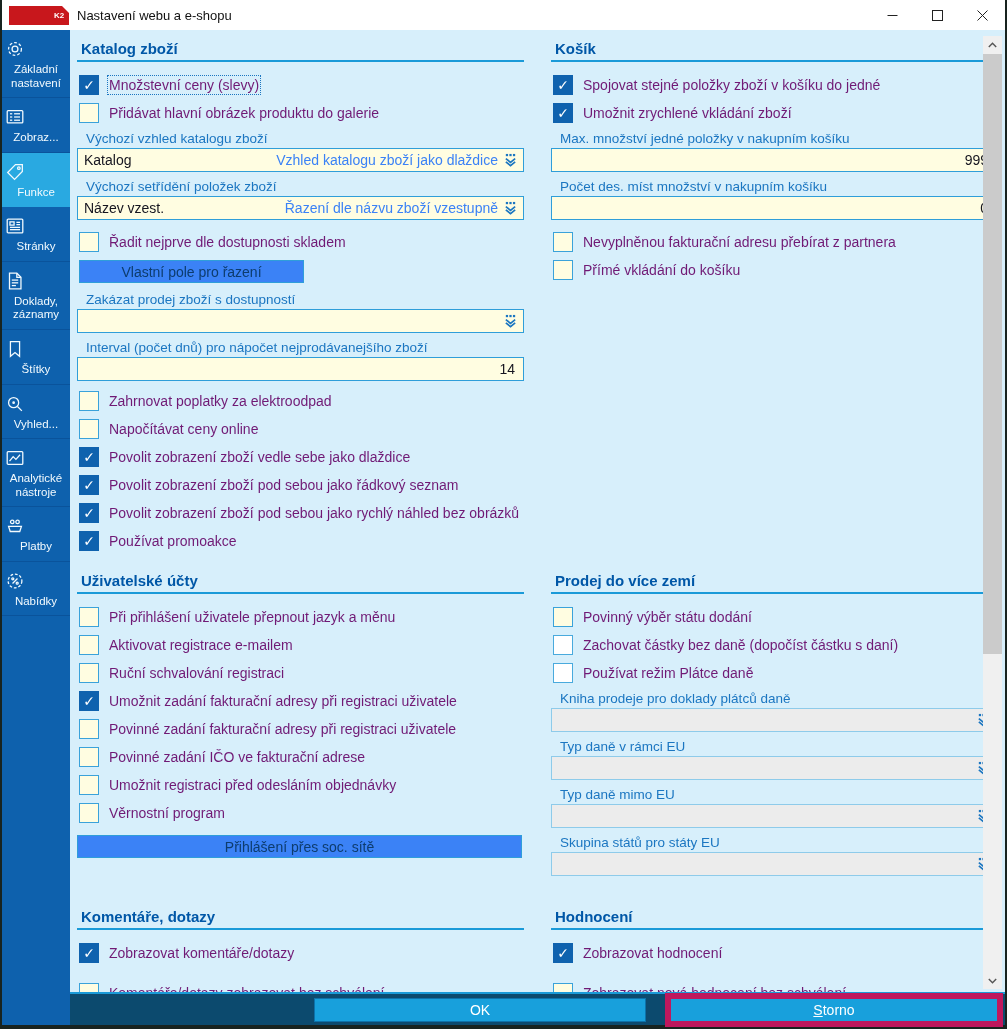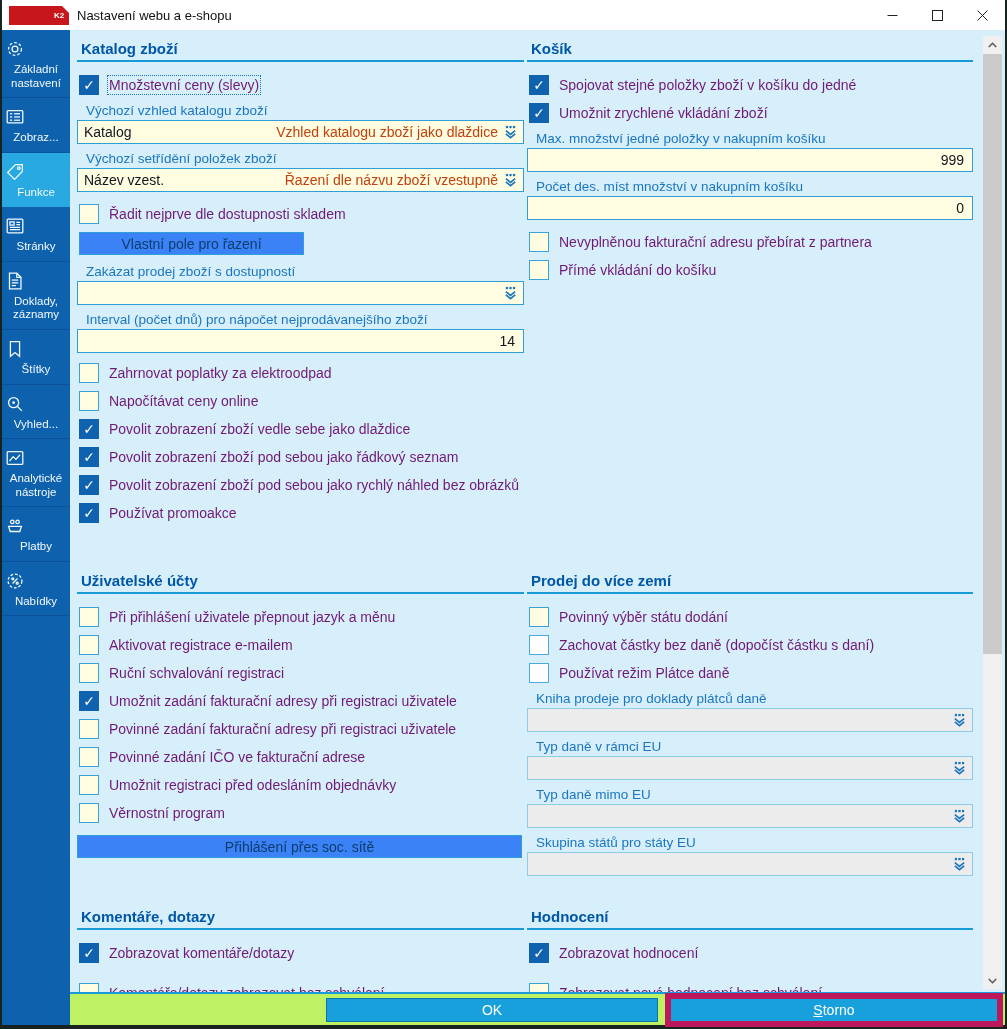--- a/index.html
+++ b/index.html
@@ -24,58 +24,58 @@
   .sidebar{position:absolute;left:2px;top:30px;width:68px;bottom:4px;background:#0e61ad;
     display:flex;flex-direction:column;}
   .sitem{padding:8px 2px 7px;border-bottom:1px solid #0a539b;display:flex;flex-direction:column;
     gap:3px;cursor:default;}
   .sitem.active{background:#29a9e1;border-bottom-color:#29a9e1;}
   .sitem .slabel{color:#f2fafe;font-size:11.5px;text-align:center;line-height:1.18;}
   .sitem svg{display:block;}
   
   .content{position:absolute;left:70px;top:30px;right:2px;bottom:4px;background:#d7effb;}
   .scrollreg{position:absolute;left:0;top:0;right:0;bottom:33px;overflow:hidden;}
-  .cols{display:grid;grid-template-columns:447px 446px;column-gap:3px;
+  .cols{display:grid;grid-template-columns:447px 446px;column-gap:27px;
     grid-template-rows:532px 336px auto;padding:8px 0 0 7px;}
   .sec{min-width:0;}
   .sec-title{color:#0057a7;font-weight:bold;font-size:15px;padding:2px 4px 3px;}
   .sec-rule{height:2px;background:#1a9ad8;margin-bottom:13px;}
   
   .cbrow{display:flex;align-items:center;gap:10px;margin:0 0 8px 2px;height:20px;}
   .cbbox{width:18px;height:18px;border:1px solid #3aa2da;background:#fffde1;flex:0 0 auto;
     display:flex;align-items:center;justify-content:center;}
   .cbbox[data-state="checked"]{background:#0f62ae;border-color:#0f62ae;}
   .cbbox[data-state="checked"]::after{content:"\2713";color:#fff;font-size:14px;font-weight:bold;}
   .cbbox[data-state="disabled"]{background:#ffffff;border-color:#49aadd;}
   .cblabel{color:#701a75;font-size:14px;white-space:nowrap;}
   .cblabel.focus{outline:1px dotted #1b76c1;outline-offset:1px;}
   
   .flabel{color:#1b76c1;font-size:13.5px;margin:7px 0 2px 9px;white-space:nowrap;}
   .combo{height:22px;border:1px solid #2f9ed9;background:#fffde1;display:flex;align-items:center;
     padding:0 5px 0 6px;font-size:14px;margin-bottom:2px;}
   .combo[data-state="disabled"]{background:#ececec;border-color:#8ecbea;}
   .combo .val{color:#15151f;white-space:nowrap;}
-  .combo .desc{margin-left:auto;color:#c2410c;white-space:nowrap;padding-right:5px;}
+  .combo .desc{margin-left:auto;color:#3b82f6;white-space:nowrap;padding-right:5px;}
   .combo .numval{margin-left:auto;color:#15151f;padding-right:3px;}
   .ddicon{flex:0 0 auto;}
   .litebtn{height:21px;background:#3b82f6;border:1px solid #2f9ed9;color:#0d3c6e;font-size:14px;
     display:flex;align-items:center;justify-content:center;cursor:default;}
   .btn-vlastni{width:223px;margin:4px 0 9px 2px;}
   .btn-social{width:443px;margin-top:12px;}
   .gap12{height:12px;}
   
   .vscroll{position:absolute;top:6px;right:3px;width:19px;bottom:36px;background:#f0f0f0;}
   .sarrow{position:absolute;left:0;right:0;height:17px;background:#f0f0f0;
     display:flex;align-items:center;justify-content:center;}
   .sarrow.up{top:0;} .sarrow.down{bottom:0;}
   .sthumb{position:absolute;left:0;right:0;top:18px;height:600px;background:#cbcbcb;}
   
   .footsep{position:absolute;left:0;right:0;bottom:31px;height:2px;background:#1a9ad8;}
-  .btnbar{position:absolute;left:0;right:0;bottom:0;height:31px;background:#bef264;
-    display:flex;align-items:center;justify-content:flex-end;gap:7px;padding-right:2px;}
+  .btnbar{position:absolute;left:0;right:0;bottom:0;height:31px;background:#0c4a6e;
+    display:flex;align-items:center;justify-content:flex-end;gap:19px;padding-right:2px;}
   .bigbtn{height:22px;background:#18a0dc;color:#ffffff;font-size:14px;text-align:center;
     line-height:22px;cursor:default;}
   .btn-ok{width:330px;border:1px solid #0d72aa;}
   .btn-storno{width:326px;border:6px solid #be185d;}
   .btn-storno::first-letter{text-decoration:underline;}
 </style>
 </head>
 <body>
 
 <div class="titlebar">
@@ -194,20 +194,24 @@
   <div class="scrollreg">
     <div class="cols">
 
       <div class="sec">
         <div class="sec-title">Katalog zboží</div>
         <div class="sec-rule"></div>
         <div class="cbrow">
           <span class="cbbox" data-state="checked"></span>
           <span class="cblabel focus">Množstevní ceny (slevy)</span>
         </div>
+        <div class="cbrow">
+          <span class="cbbox" data-state="unchecked"></span>
+          <span class="cblabel">Přidávat hlavní obrázek produktu do galerie</span>
+        </div>
         <div class="flabel">Výchozí vzhled katalogu zboží</div>
         <div class="combo" data-state="enabled">
           <span class="val">Katalog</span>
           <span class="desc">Vzhled katalogu zboží jako dlaždice</span>
           <svg class="ddicon" width="15" height="14" viewBox="0 0 16 15">
               <g fill="#1b76c1" stroke="none">
                 <rect x="3" y="1" width="2.4" height="2.4"></rect>
                 <rect x="6.8" y="1" width="2.4" height="2.4"></rect>
                 <rect x="10.6" y="1" width="2.4" height="2.4"></rect>
               </g>

